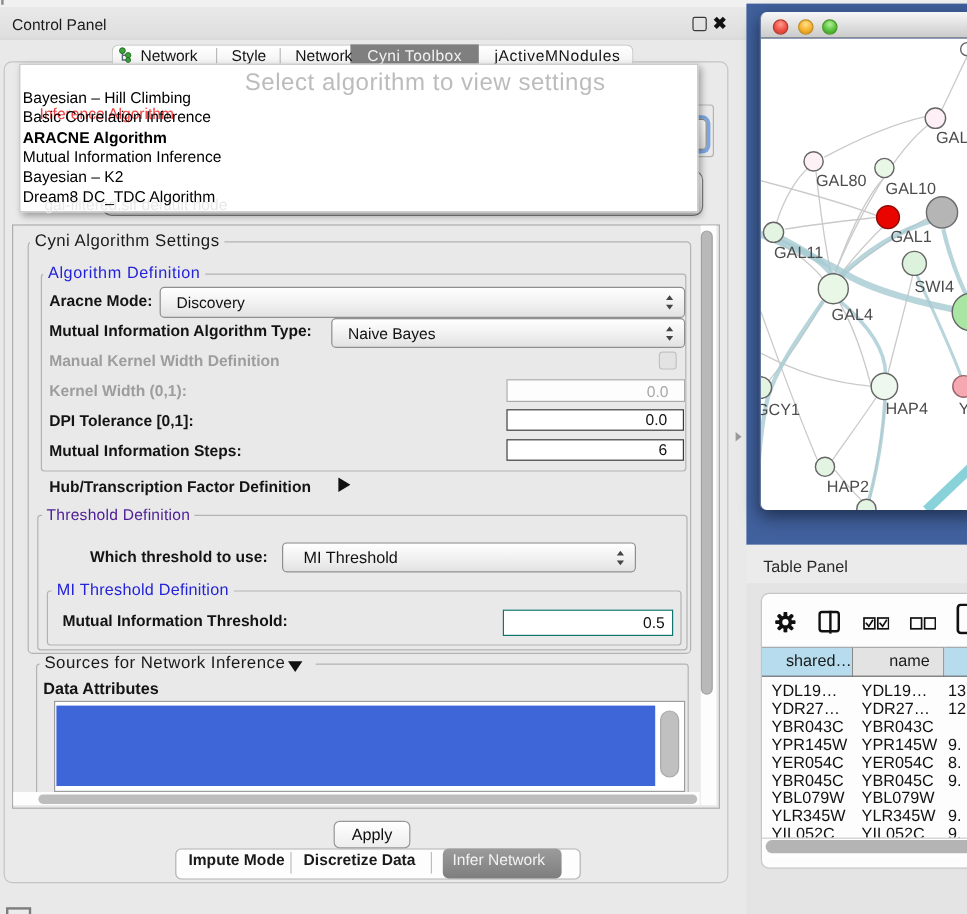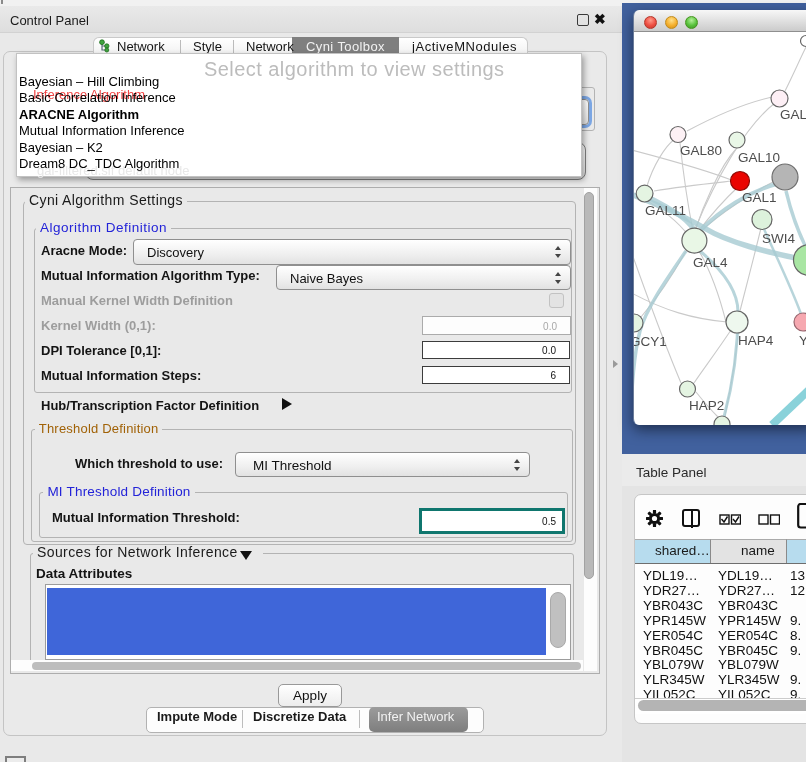--- a/index.html
+++ b/index.html
@@ -14,21 +14,21 @@
          background:linear-gradient(#ffffff,#efefef 60%,#e2e2e2);
          font-size:13px;color:#111}
   .combo span{position:absolute;left:13px;top:50%;transform:translateY(-50%);white-space:nowrap}
   .spin{position:absolute;right:7px;top:50%;margin-top:-6px;width:9px;height:12px}
   .spin:before{content:"";position:absolute;left:1px;top:0;
     border-left:3.5px solid transparent;border-right:3.5px solid transparent;
     border-bottom:4.5px solid #444}
   .spin:after{content:"";position:absolute;left:1px;bottom:0;
     border-left:3.5px solid transparent;border-right:3.5px solid transparent;
     border-top:4.5px solid #444}
-  .tfield{position:absolute;background:#fff;font-size:10px;color:#111;text-align:center}
+  .tfield{position:absolute;background:#fff;font-size:13px;color:#111;text-align:center}
   .tfield span{position:absolute;right:9px;top:50%;transform:translateY(-50%)}
 </style>
 </head>
 <body>
 
 <div class="abs" style="left:0;top:0;width:622px;height:762px;background:#e9e9e9"></div>
 
 <div class="abs" style="left:0;top:0;width:806px;height:6px;background:#f1f1f1"></div>
 <div class="abs" style="left:1px;top:0;width:2px;height:4px;background:#8a8a8a"></div>
 
@@ -74,33 +74,33 @@
   </div>
 <div class="lbl" style="left:41px;top:369px">Mutual Information Steps:</div>
 <div class="tfield" style="left:422px;top:366px;width:146px;height:16px;border:1.5px solid #3c3c3c">
     <span style="right:13px">6</span>
   </div>
 
 <div class="lbl" style="left:41px;top:399px;font-size:13px">Hub/Transcription Factor Definition</div>
 <div class="abs" style="left:282px;top:398px;width:0;height:0;border-top:6.5px solid transparent;border-bottom:6.5px solid transparent;border-left:10px solid #111"></div>
 
 <div class="fs" style="left:31px;top:429px;width:540px;height:111px">
-  <span class="flab" style="color:#a16207;left:2.8px;font-size:13px;letter-spacing:.2px">Threshold Definition</span>
+  <span class="flab" style="color:#4c1d95;left:2.8px;font-size:13px;letter-spacing:.2px">Threshold Definition</span>
 </div>
 <div class="lbl" style="left:75px;top:457px">Which threshold to use:</div>
 <div class="combo" style="left:235px;top:452px;width:293px;height:23px">
     <span style="left:17px;font-size:13.5px">MI Threshold</span>
     <i class="spin"></i>
   </div>
 
 <div class="fs" style="left:39px;top:492px;width:527px;height:44px">
   <span class="flab" style="color:#2323d8;left:3.4px;letter-spacing:.2px">MI Threshold Definition</span>
 </div>
 <div class="lbl" style="left:52px;top:511px">Mutual Information Threshold:</div>
-<div class="tfield" style="left:419px;top:508px;width:140px;height:20px;border:3px solid #0f766e">
+<div class="tfield" style="left:419px;top:508px;width:140px;height:20px;border:1px solid #0f766e">
     <span style="right:6px">0.5</span>
   </div>
 
 <div class="fs" style="left:30px;top:553px;width:542px;height:108px">
   <span class="flab" style="left:2px;font-size:14px;letter-spacing:.4px">Sources for Network Inference&nbsp;&nbsp;&nbsp;&nbsp;&nbsp;</span>
 </div>
 <div class="abs" style="left:240px;top:551px;width:0;height:0;border-left:6.5px solid transparent;border-right:6.5px solid transparent;border-top:9px solid #111;z-index:3"></div>
 <div class="lbl" style="left:36px;top:567px;font-size:13.5px">Data Attributes</div>
 
 <div class="abs" style="left:45px;top:584px;width:524px;height:74px;background:#fff;border:1px solid #9c9c9c;overflow:hidden">

